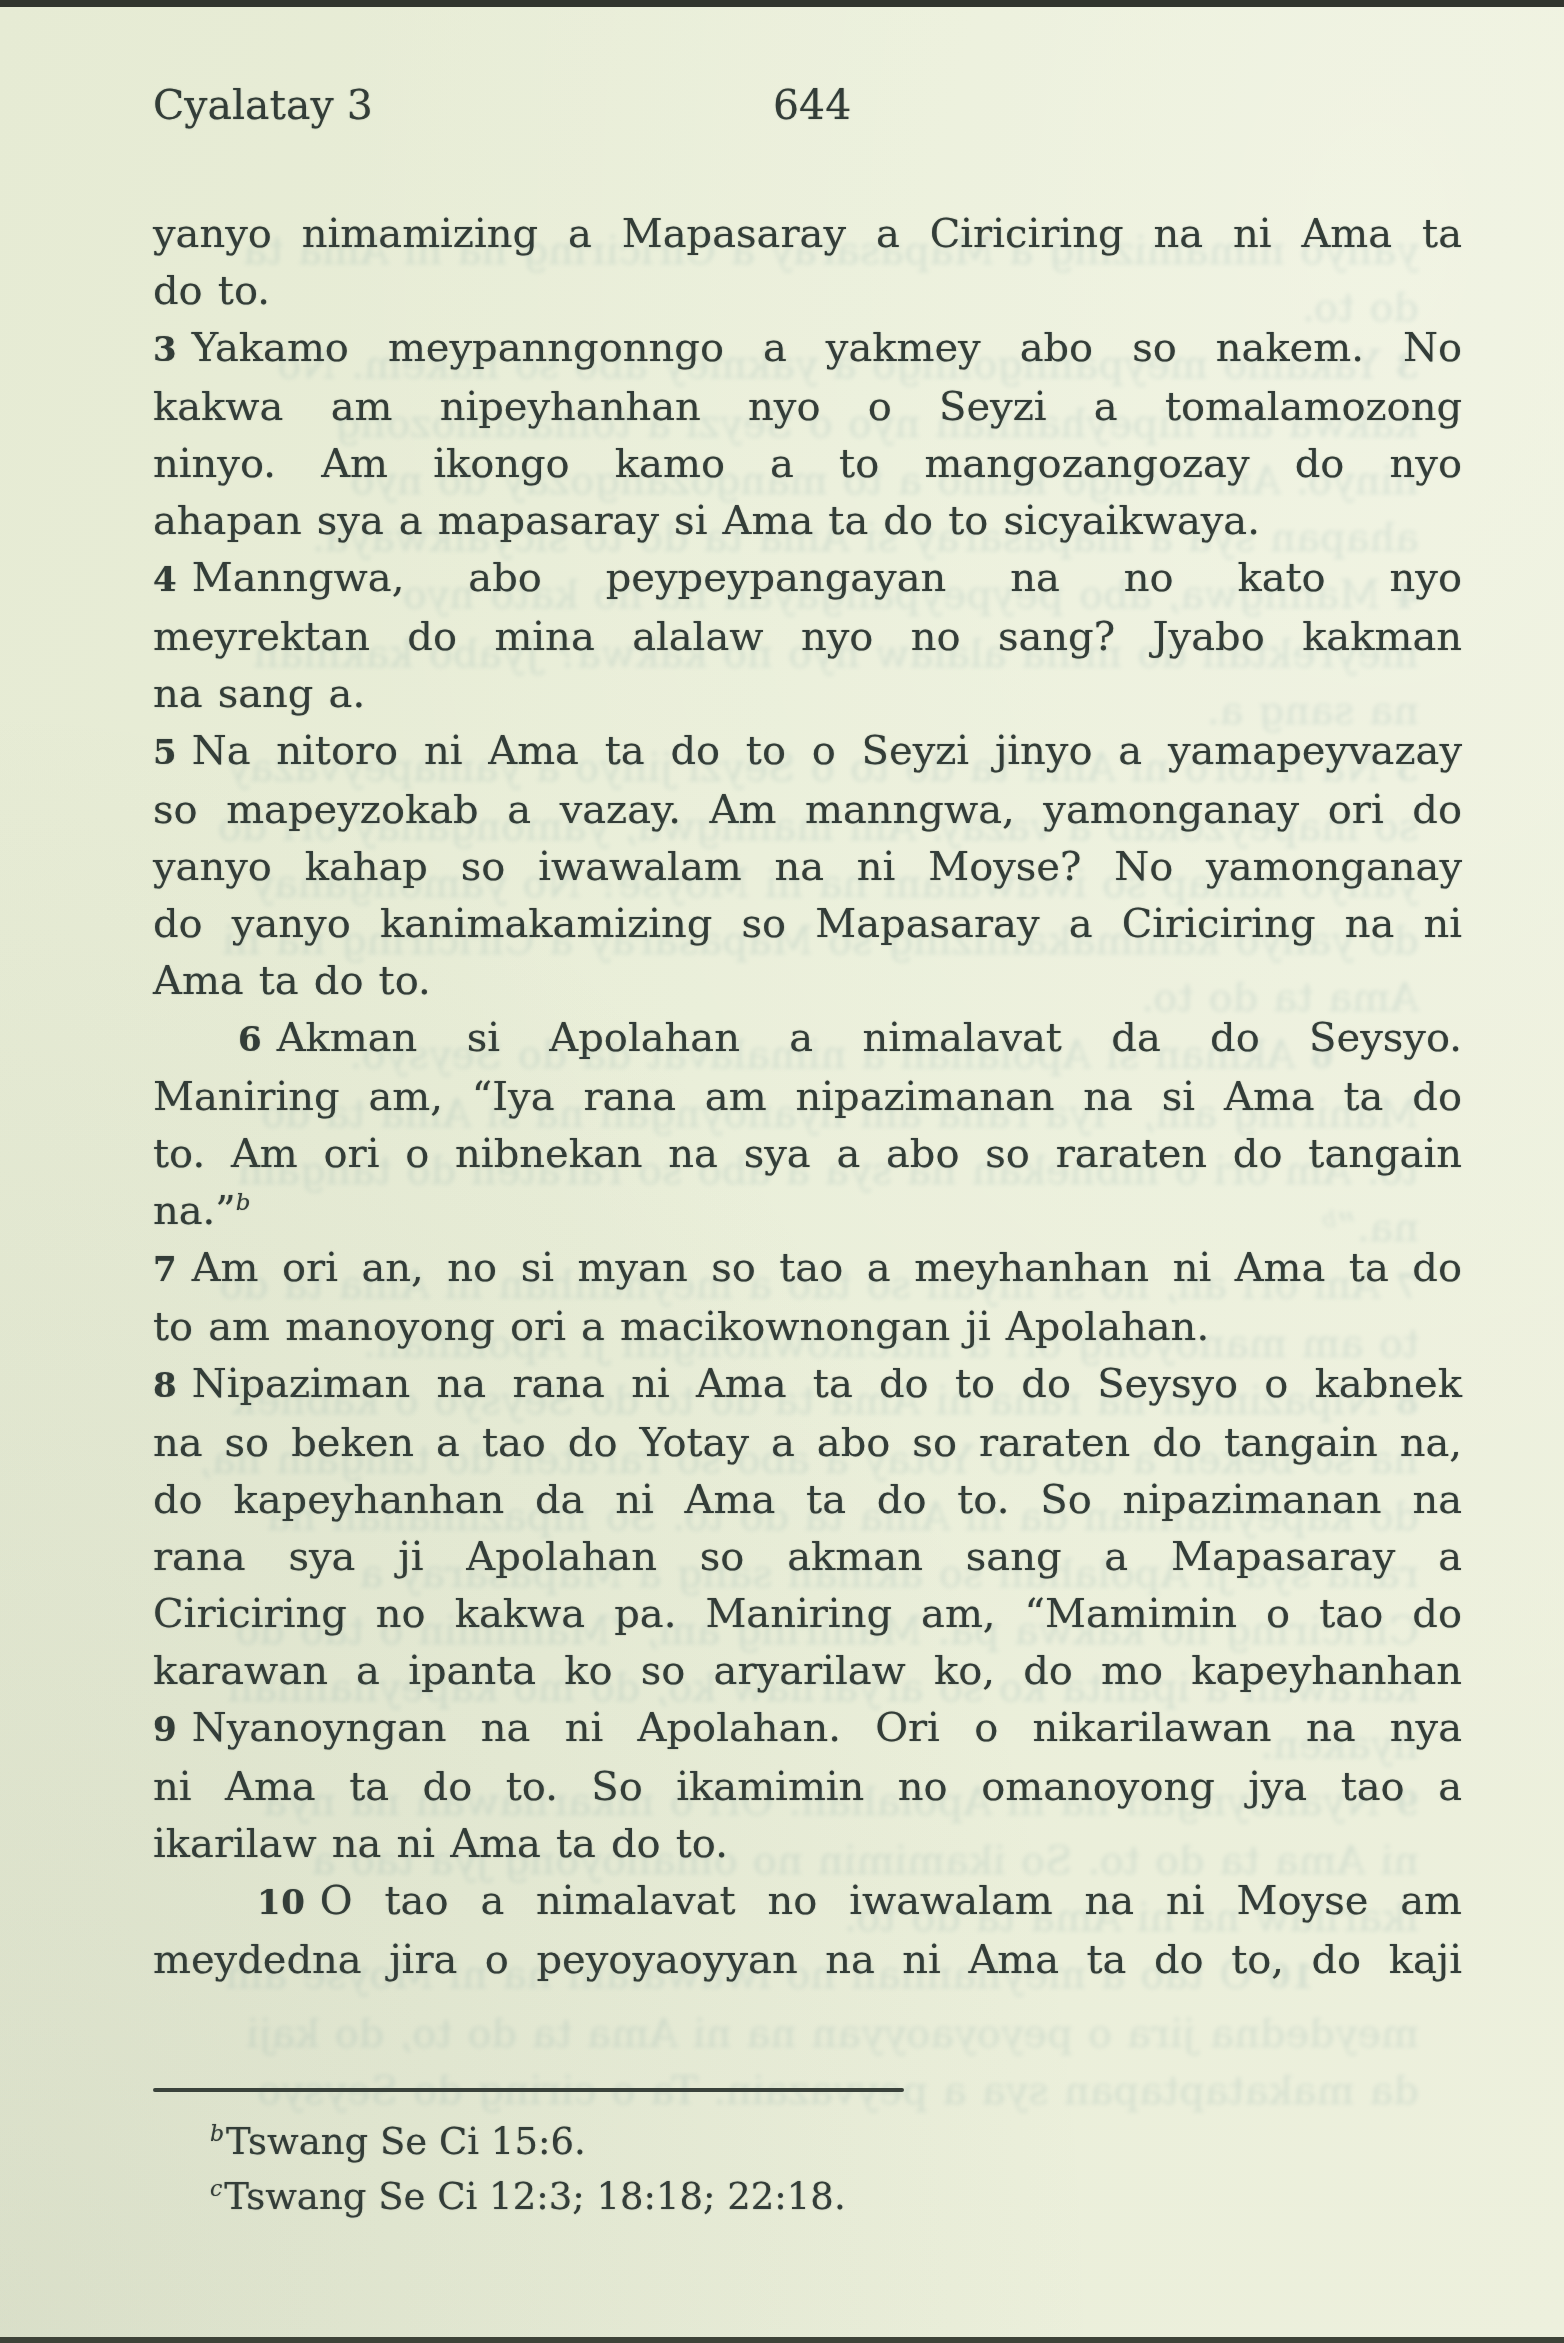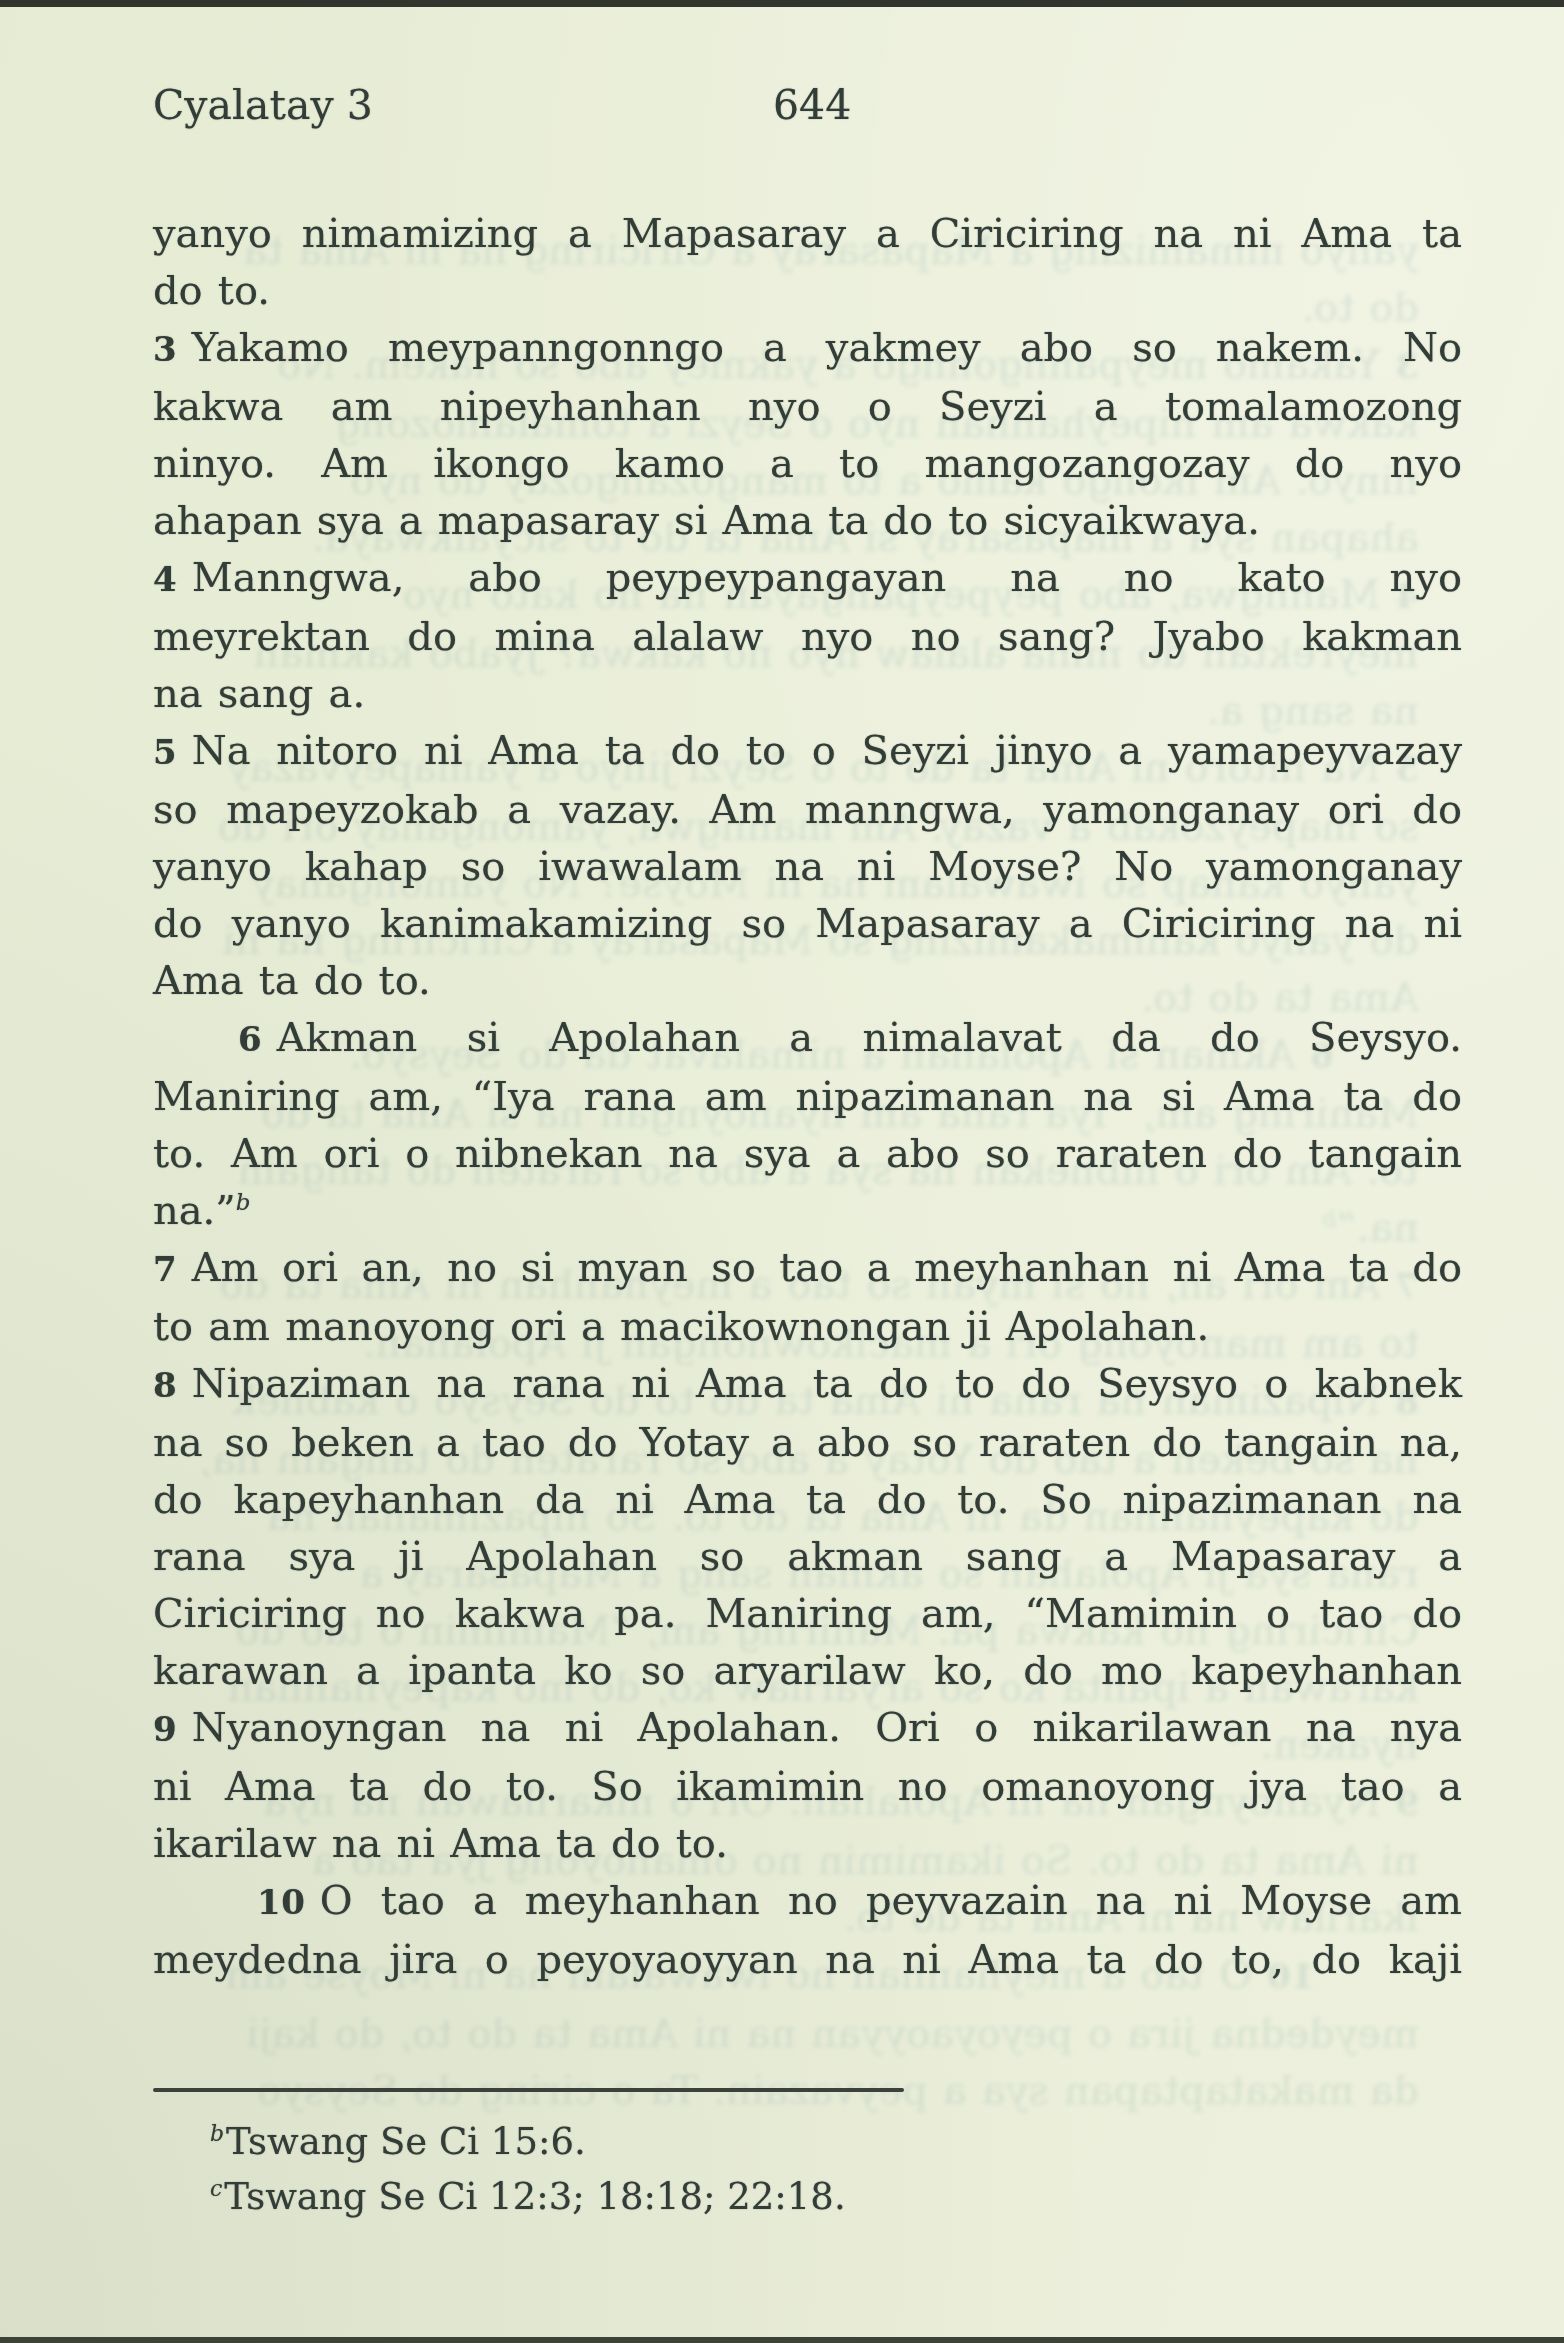--- a/index.html
+++ b/index.html
@@ -108,21 +108,21 @@
       <div class="line"><span>to am manoyong ori a macikownongan ji Apolahan.</span></div>
       <div class="line j"><span class="vnum">8</span><span>Nipaziman na rana ni Ama ta do to do Seysyo o kabnek</span></div>
       <div class="line j"><span>na so beken a tao do Yotay a abo so raraten do tangain na,</span></div>
       <div class="line j"><span>do kapeyhanhan da ni Ama ta do to. So nipazimanan na</span></div>
       <div class="line j"><span>rana sya ji Apolahan so akman sang a Mapasaray a</span></div>
       <div class="line j"><span>Ciriciring no kakwa pa. Maniring am, “Mamimin o tao do</span></div>
       <div class="line j"><span>karawan a ipanta ko so aryarilaw ko, do mo kapeyhanhan</span></div>
       <div class="line j"><span class="vnum">9</span><span>Nyanoyngan na ni Apolahan. Ori o nikarilawan na nya</span></div>
       <div class="line j"><span>ni Ama ta do to. So ikamimin no omanoyong jya tao a</span></div>
       <div class="line"><span>ikarilaw na ni Ama ta do to.</span></div>
-      <div class="line j" style="padding-left: 104px;"><span class="vnum">10</span><span>O tao a meyhanhan no peyvazain na ni Moyse am</span></div>
+      <div class="line j" style="padding-left: 104px;"><span class="vnum">10</span><span>O tao a nimalavat no iwawalam na ni Moyse am</span></div>
       <div class="line j"><span>meydedna jira o peyoyaoyyan na ni Ama ta do to, do kaji</span></div>
     </div>
 
   <div class="fnrule"></div>
 
   <div class="footnotes softink" id="footnotes">
       <div class="fn"><span class="fnm">b</span><span>Tswang Se Ci 15:6.</span></div>
       <div class="fn"><span class="fnm">c</span><span>Tswang Se Ci 12:3; 18:18; 22:18.</span></div>
     </div>
 

